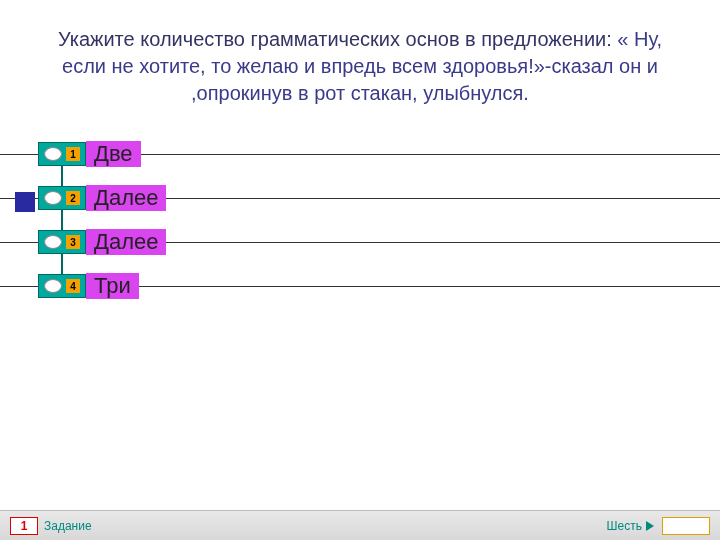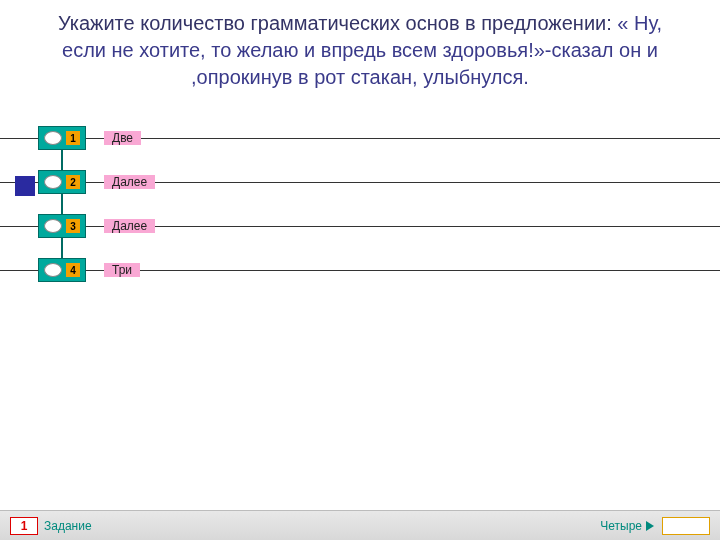--- a/index.html
+++ b/index.html
@@ -9,20 +9,21 @@
     background: #ffffff;
     font-family: Arial, sans-serif;
     position: relative;
     overflow: hidden;
   }
   .question {
     padding: 10px 40px 20px 40px;
     text-align: center;
     font-size: 20px;
     line-height: 1.35;
+    margin-top: 16px;
   }
   .question .prompt { color: #333366; }
   .question .sentence { color: #3a3a8a; }
   .options {
     position: relative;
     margin-top: 5px;
   }
   .option-row {
     position: relative;
     height: 44px;
@@ -76,24 +77,23 @@
     color: #000;
     font-size: 10px;
     font-weight: bold;
     display: flex;
     align-items: center;
     justify-content: center;
   }
   .option-text {
     position: relative;
     z-index: 2;
-    margin-left: 18px;
-    background: #f9a8d4;
+    background: #d946ef;
     padding: 0 8px;
-    font-size: 12px;
+    font-size: 22px;
     color: #222;
   }
   .footer {
     position: absolute;
     left: 0;
     right: 0;
     bottom: 0;
     height: 30px;
     background: linear-gradient(#e8e8e8, #d8d8d8);
     border-top: 1px solid #bcbcbc;
@@ -196,17 +196,17 @@
     </div>
     <div class="option-text">Три</div>
   </div>
 </div>
 
 <div class="footer">
   <div class="task-num">1</div>
   <div class="task-label">Задание</div>
   <div class="spacer"></div>
   <div class="next-btn">
-    <span>Четыре</span>
+    <span>Шесть</span>
     <span class="tri"></span>
   </div>
   <div class="score-box"></div>
 </div>
 
 </body></html>

